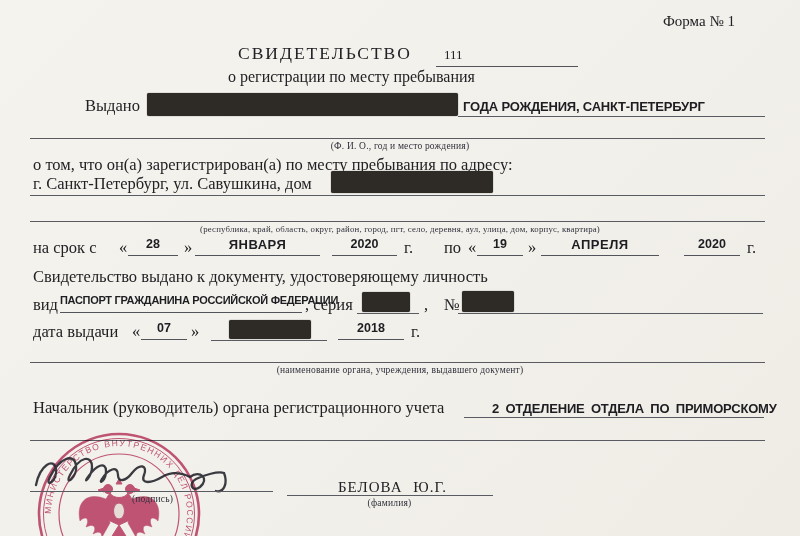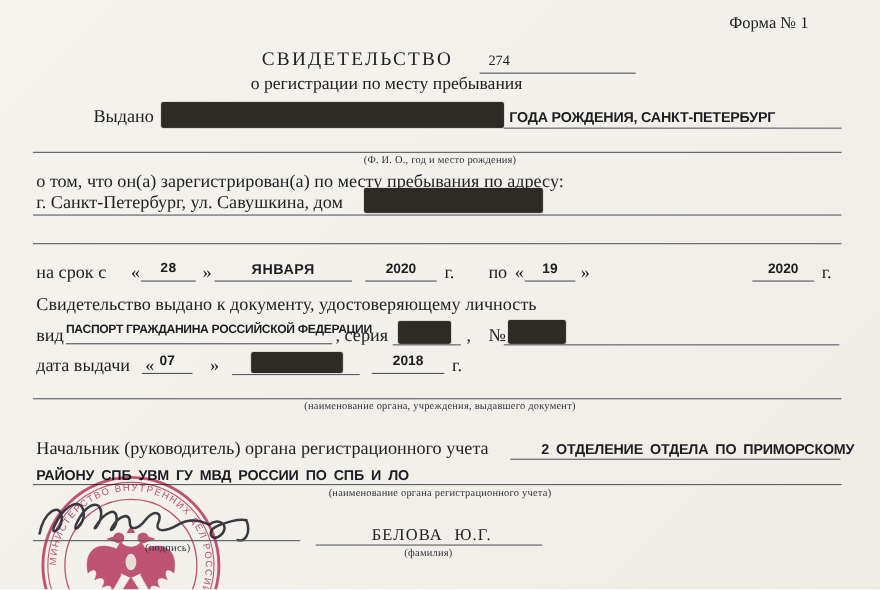--- a/index.html
+++ b/index.html
@@ -39,81 +39,81 @@
   .stamp{mix-blend-mode:multiply;opacity:0.92;z-index:3;}
   .sig{z-index:4;}
 </style>
 </head>
 <body>
 
 <div class="page">
 
   <div class="abs form-label" style="left:663px;top:13px;">Форма № 1</div>
   <div class="abs title" style="left:238px;top:43px;">СВИДЕТЕЛЬСТВО</div>
-  <div class="abs num-line" style="left:436px;top:47px;width:134px;">274</div>
+  <div class="abs num-line" style="left:436px;top:47px;width:134px;">111</div>
   <div class="abs subtitle" style="left:228px;top:68px;">о регистрации по месту пребывания</div>
 
   <div class="abs t" style="left:85px;top:96px;">Выдано</div>
   <div class="abs redact" style="left:147px;top:93px;width:311px;height:23px;"></div>
   <div class="abs bold-val" style="left:463px;top:99px;">ГОДА РОЖДЕНИЯ, САНКТ-ПЕТЕРБУРГ</div>
   <div class="abs hline" style="left:458px;top:116px;width:307px;"></div>
   <div class="abs hline" style="left:30px;top:138px;width:735px;"></div>
   <div class="abs t" style="left:33px;top:155px;">о том, что он(а) зарегистрирован(а) по месту пребывания по адресу:</div>
 
   <div class="abs caption" style="left:250px;top:141px;width:300px;">(Ф. И. О., год и место рождения)</div>
 
   <div class="abs t" style="left:33px;top:174px;">г. Санкт-Петербург, ул. Савушкина, дом</div>
   <div class="abs redact" style="left:331px;top:171px;width:162px;height:22px;"></div>
   <div class="abs hline" style="left:30px;top:195px;width:735px;"></div>
   <div class="abs hline" style="left:30px;top:221px;width:735px;"></div>
+  <div class="abs caption small" style="left:80px;top:224px;width:640px;">(республика, край, область, округ, район, город, пгт, село, деревня, аул, улица, дом, корпус, квартира)</div>
 
   <div class="abs t" style="left:33px;top:238px;">на срок с</div>
   <div class="abs t" style="left:119px;top:238px;">«</div>
-  <div class="abs uval num" style="left:128px;top:237px;width:50px;font-family:Liberation Mono, monospace;">28</div>
+  <div class="abs uval num" style="left:128px;top:237px;width:50px;">28</div>
   <div class="abs t" style="left:184px;top:238px;">»</div>
   <div class="abs uval month" style="left:195px;top:237px;width:125px;">ЯНВАРЯ</div>
   <div class="abs uval num" style="left:332px;top:237px;width:65px;">2020</div>
   <div class="abs t" style="left:404px;top:238px;">г.</div>
   <div class="abs t" style="left:444px;top:238px;">по</div>
   <div class="abs t" style="left:468px;top:238px;">«</div>
   <div class="abs uval num" style="left:477px;top:237px;width:46px;">19</div>
   <div class="abs t" style="left:528px;top:238px;">»</div>
+  <div class="abs uval month" style="left:541px;top:237px;width:118px;">АПРЕЛЯ</div>
   <div class="abs uval num" style="left:684px;top:237px;width:56px;">2020</div>
   <div class="abs t" style="left:747px;top:238px;">г.</div>
 
   <div class="abs t" style="left:33px;top:267px;">Свидетельство выдано к документу, удостоверяющему личность</div>
 
   <div class="abs t" style="left:33px;top:295px;">вид</div>
   <div class="abs uval doc" style="left:60px;top:294px;width:242px;">ПАСПОРТ ГРАЖДАНИНА РОССИЙСКОЙ ФЕДЕРАЦИИ</div>
   <div class="abs t" style="left:305px;top:295px;">, серия</div>
   <div class="abs hline" style="left:357px;top:313px;width:62px;"></div>
   <div class="abs redact" style="left:362px;top:292px;width:48px;height:20px;"></div>
   <div class="abs t" style="left:424px;top:295px;">,</div>
   <div class="abs t" style="left:444px;top:295px;">№</div>
   <div class="abs hline" style="left:458px;top:313px;width:305px;"></div>
   <div class="abs redact" style="left:462px;top:291px;width:52px;height:21px;"></div>
 
   <div class="abs t" style="left:33px;top:322px;">дата выдачи</div>
   <div class="abs t" style="left:132px;top:322px;">«</div>
-  <div class="abs uval num" style="left:129px;top:321px;width:46px;">07</div>
+  <div class="abs uval num" style="left:141px;top:321px;width:46px;">07</div>
   <div class="abs t" style="left:191px;top:322px;">»</div>
   <div class="abs hline" style="left:211px;top:340px;width:116px;"></div>
   <div class="abs redact" style="left:229px;top:320px;width:82px;height:19px;"></div>
   <div class="abs uval num" style="left:338px;top:321px;width:66px;">2018</div>
   <div class="abs t" style="left:411px;top:322px;">г.</div>
 
   <div class="abs hline" style="left:30px;top:362px;width:735px;"></div>
   <div class="abs caption" style="left:250px;top:365px;width:300px;">(наименование органа, учреждения, выдавшего документ)</div>
 
   <div class="abs t" style="left:33px;top:398px;">Начальник (руководитель) органа регистрационного учета</div>
   <div class="abs bold-val sp" style="left:492px;top:401px;">2 ОТДЕЛЕНИЕ ОТДЕЛА ПО ПРИМОРСКОМУ</div>
   <div class="abs hline" style="left:464px;top:417px;width:300px;"></div>
-  <div class="abs bold-val sp" style="left:33px;top:424px;">РАЙОНУ СПБ УВМ ГУ МВД РОССИИ ПО СПБ И ЛО</div>
   <div class="abs hline" style="left:30px;top:440px;width:735px;"></div>
-  <div class="abs caption" style="left:250px;top:444px;width:300px;">(наименование органа регистрационного учета)</div>
 
   <svg class="abs stamp" style="left:34px;top:429px;" width="170" height="170" viewBox="0 0 170 170">
     <g fill="none" stroke="#c44a72">
       <circle cx="85" cy="85" r="80" stroke-width="2.6"></circle>
       <circle cx="85" cy="85" r="75.5" stroke-width="1"></circle>
       <circle cx="85" cy="85" r="60" stroke-width="1.2"></circle>
     </g>
     <defs>
       <path id="ringPath" d="M 85,85 m -68,0 a 68,68 0 1,1 136,0 a 68,68 0 1,1 -136,0"></path>
       <path id="codePath" d="M 48,116 A 45,45 0 0,0 122,116"></path>

